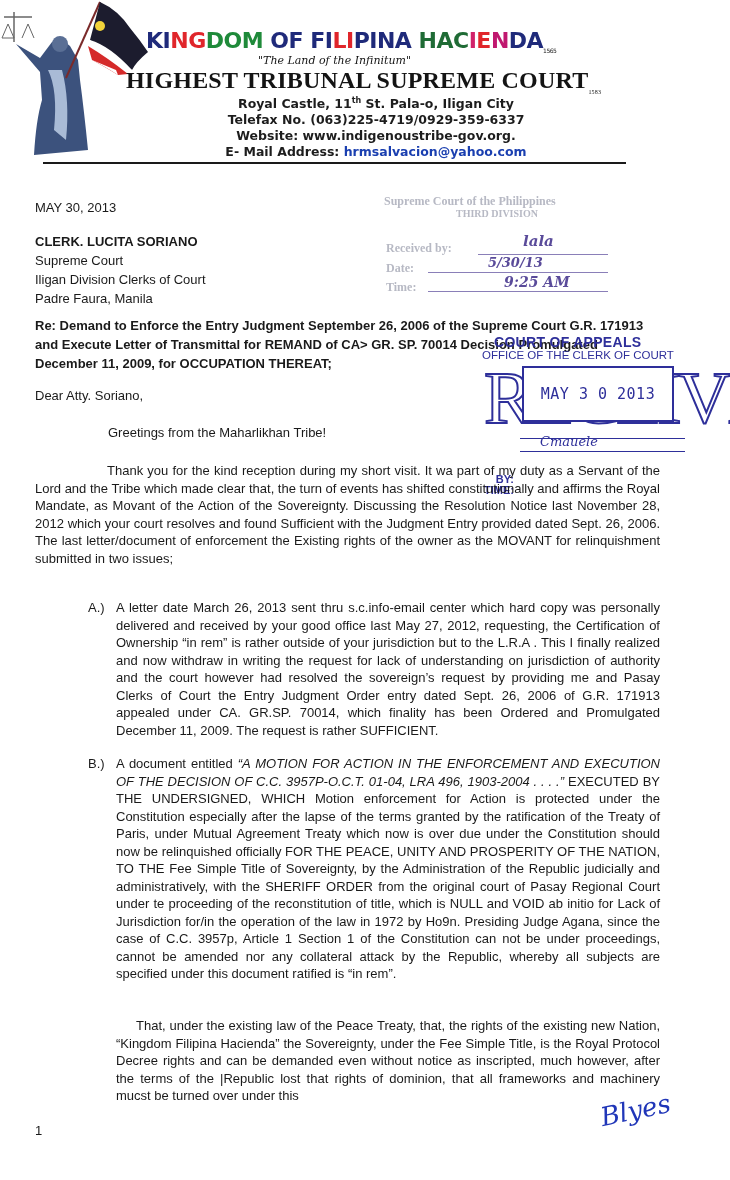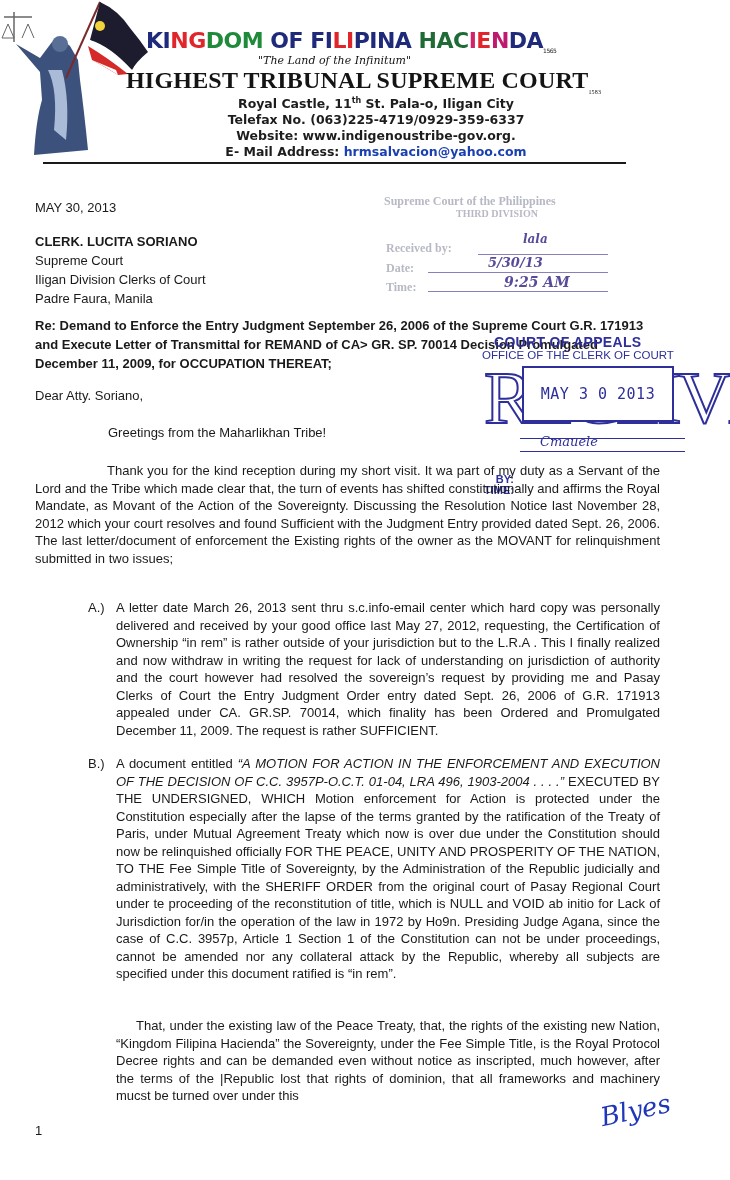--- a/index.html
+++ b/index.html
@@ -92,21 +92,21 @@
 <div class="abs addr" style="top:112px">Telefax No. (063)225-4719/0929-359-6337</div>
 <div class="abs addr" style="top:128px">Website: www.indigenoustribe-gov.org.</div>
 <div class="abs addr" style="top:144px"><span>E- Mail Address: </span><span class="email">hrmsalvacion@yahoo.com</span></div>
 <div class="abs rule"></div>
 
 <div class="abs stamp-sc">
   <div class="l" style="left:16px;top:6px">Supreme Court of the Philippines</div>
   <div class="l" style="left:88px;top:20px;font-size:10px">THIRD DIVISION</div>
   <div class="l" style="left:18px;top:53px">Received by:</div>
   <div class="l" style="left:110px;top:66px;width:130px;border-top:1px solid #8a7fb8"></div>
-  <div class="l hand" style="left:155px;top:44px;font-size:12px">lala</div>
+  <div class="l hand" style="left:155px;top:44px;font-size:15px">lala</div>
   <div class="l" style="left:18px;top:73px">Date:</div>
   <div class="l" style="left:60px;top:84px;width:180px;border-top:1px solid #8a7fb8"></div>
   <div class="l hand" style="left:120px;top:67px;font-size:13px">5/30/13</div>
   <div class="l" style="left:18px;top:92px">Time:</div>
   <div class="l" style="left:60px;top:103px;width:180px;border-top:1px solid #8a7fb8"></div>
   <div class="l hand" style="left:136px;top:86px;font-size:14px">9:25 AM</div>
 </div>
 
 <div class="abs txt date">MAY 30, 2013</div>
 <div class="abs txt addressee">

